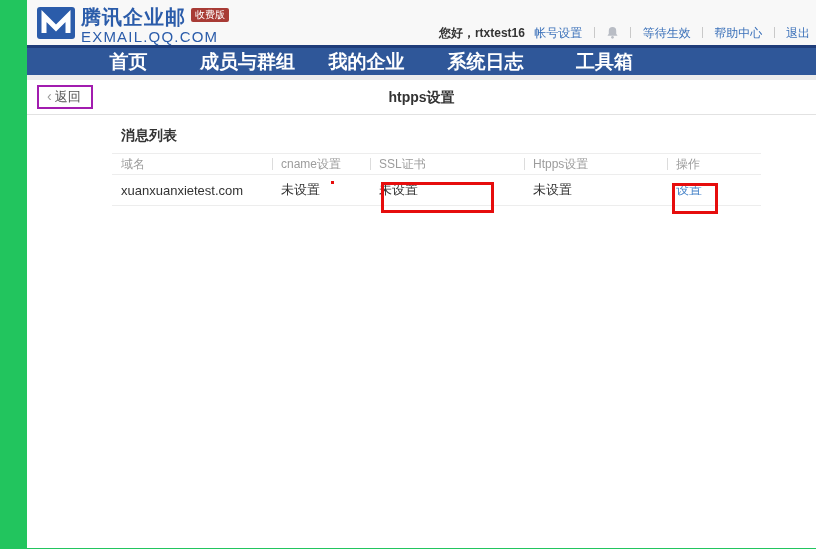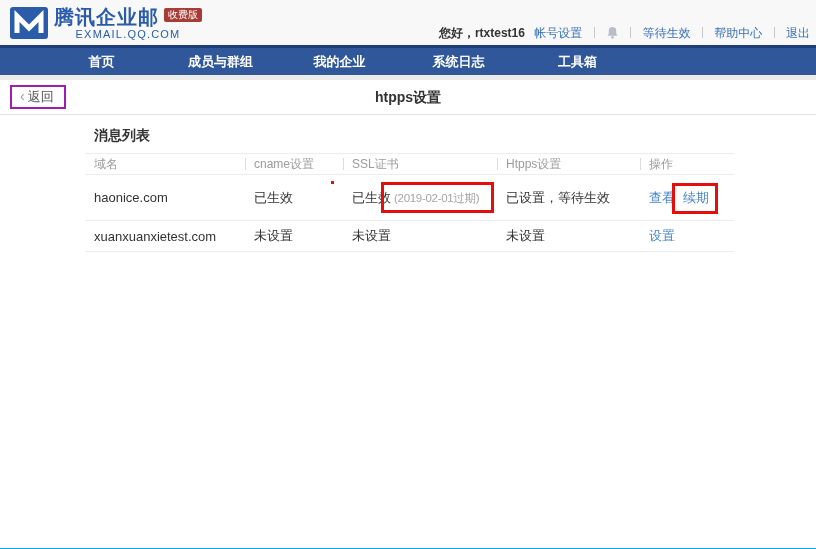--- a/index.html
+++ b/index.html
@@ -1,39 +1,39 @@
 <!DOCTYPE html>
 <html><head>
 <meta charset="utf-8">
 <style>
   * { margin:0; padding:0; box-sizing:border-box; }
   html,body { width:816px; height:549px; overflow:hidden; }
   body { font-family:"Liberation Sans","DejaVu Sans",sans-serif; background:#fff; }
-  .page { position:relative; width:816px; height:549px; background:#0ea5e9; }
+  .page { position:relative; width:816px; height:549px; background:#22c55e;padding-left:27px; }
 
   
   .topbar { position:relative; height:45px; background:#f8f8f8; }
   .logo { position:absolute; left:10px; top:7px; display:flex; align-items:flex-start; cursor:pointer; }
   .logo-mark { display:block; margin-right:6px; }
   .brand-row { display:flex; align-items:flex-start; }
   .brand { font-size:20px; font-weight:bold; color:#2b5caa; letter-spacing:1px; line-height:20px; }
   .badge { display:inline-block; margin-left:5px; margin-top:1px; background:#a83b35; color:#fff;
            font-size:10px; line-height:14px; padding:0 4px; border-radius:2px; }
-  .brand-domain { font-size:11px; color:#2b5caa; letter-spacing:1.2px; margin-top:1px;text-align:center; }
+  .brand-domain { font-size:15px; color:#2b5caa; letter-spacing:1.2px; margin-top:1px; }
   .user-links { position:absolute; right:6px; top:25px; font-size:12px; color:#333; white-space:nowrap; }
   .greeting { font-weight:bold; color:#333; margin-right:6px; }
   .toplink { color:#3a70b9; text-decoration:none; cursor:pointer; }
   .sep { display:inline-block; width:1px; height:11px; background:#c9c9c9; margin:0 8px; vertical-align:-1px; }
   .bell { vertical-align:-2px; cursor:pointer; }
 
   
   .nav { height:30px; background:linear-gradient(to bottom,#1f3d7a 0,#1f3d7a 3px,#2f5799 3px,#2f5799 100%); }
   .nav-inner { display:flex; padding-left:42px; height:30px; }
   .nav-item { width:119px; height:30px; line-height:33px; text-align:center; color:#fff;
-              font-size:13px; font-weight:bold; cursor:pointer; }
+              font-size:19px; font-weight:bold; cursor:pointer; }
   .nav-item.active { background:#1d4181; }
 
   
   .subheader { position:relative; height:40px; background:#fff;
                border-top:5px solid #ececec; border-bottom:1px solid #e2e2e2; }
   .back-btn { position:absolute; left:10px; top:5px; height:24px; padding:0 10px 0 8px;
               background:#fff; border:2px solid #a21caf; border-radius:0;
               font-size:13px; color:#555; cursor:pointer;
               font-family:"Liberation Sans","DejaVu Sans",sans-serif; }
   .back-chev { color:#999; margin-right:3px; font-size:14px; }
@@ -128,27 +128,20 @@
       <thead>
         <tr>
           <th>域名</th>
           <th><span class="hdiv"></span><span>cname设置</span></th>
           <th><span class="hdiv"></span><span>SSL证书</span></th>
           <th><span class="hdiv"></span><span>Htpps设置</span></th>
           <th><span class="hdiv"></span><span>操作</span></th>
         </tr>
       </thead>
       <tbody>
-        <tr class="row-1">
-          <td class="td-domain">haonice.com</td>
-          <td>已生效</td>
-          <td><span>已生效</span><span class="ssl-note">(2019-02-01过期)</span></td>
-          <td>已设置，等待生效</td>
-          <td><a class="action-link">查看</a><a class="action-link">续期</a></td>
-        </tr>
         <tr class="row-2">
           <td class="td-domain">xuanxuanxietest.com</td>
           <td>未设置</td>
           <td>未设置</td>
           <td>未设置</td>
           <td><a class="action-link">设置</a></td>
         </tr>
       </tbody>
     </table>
   </main>

